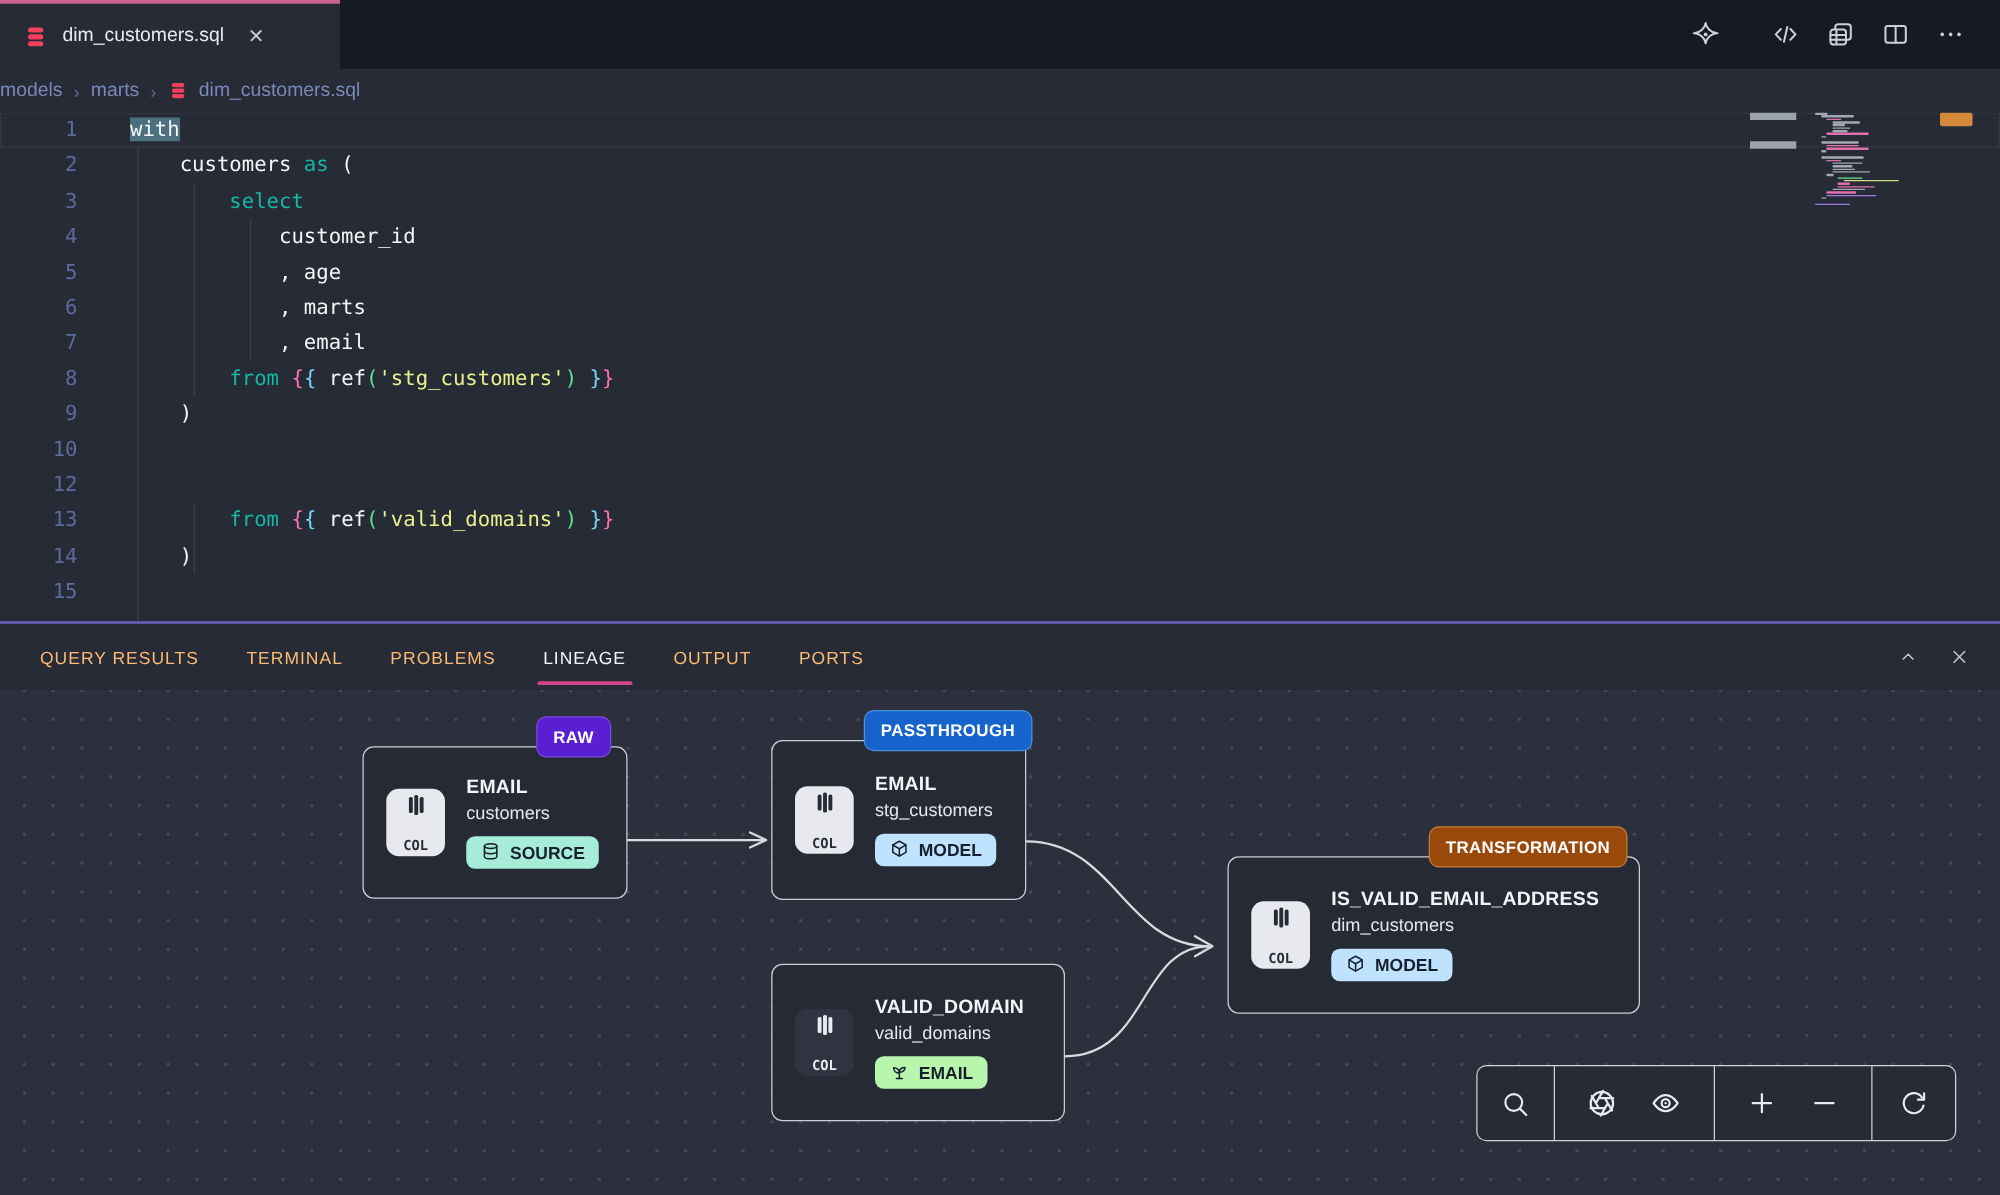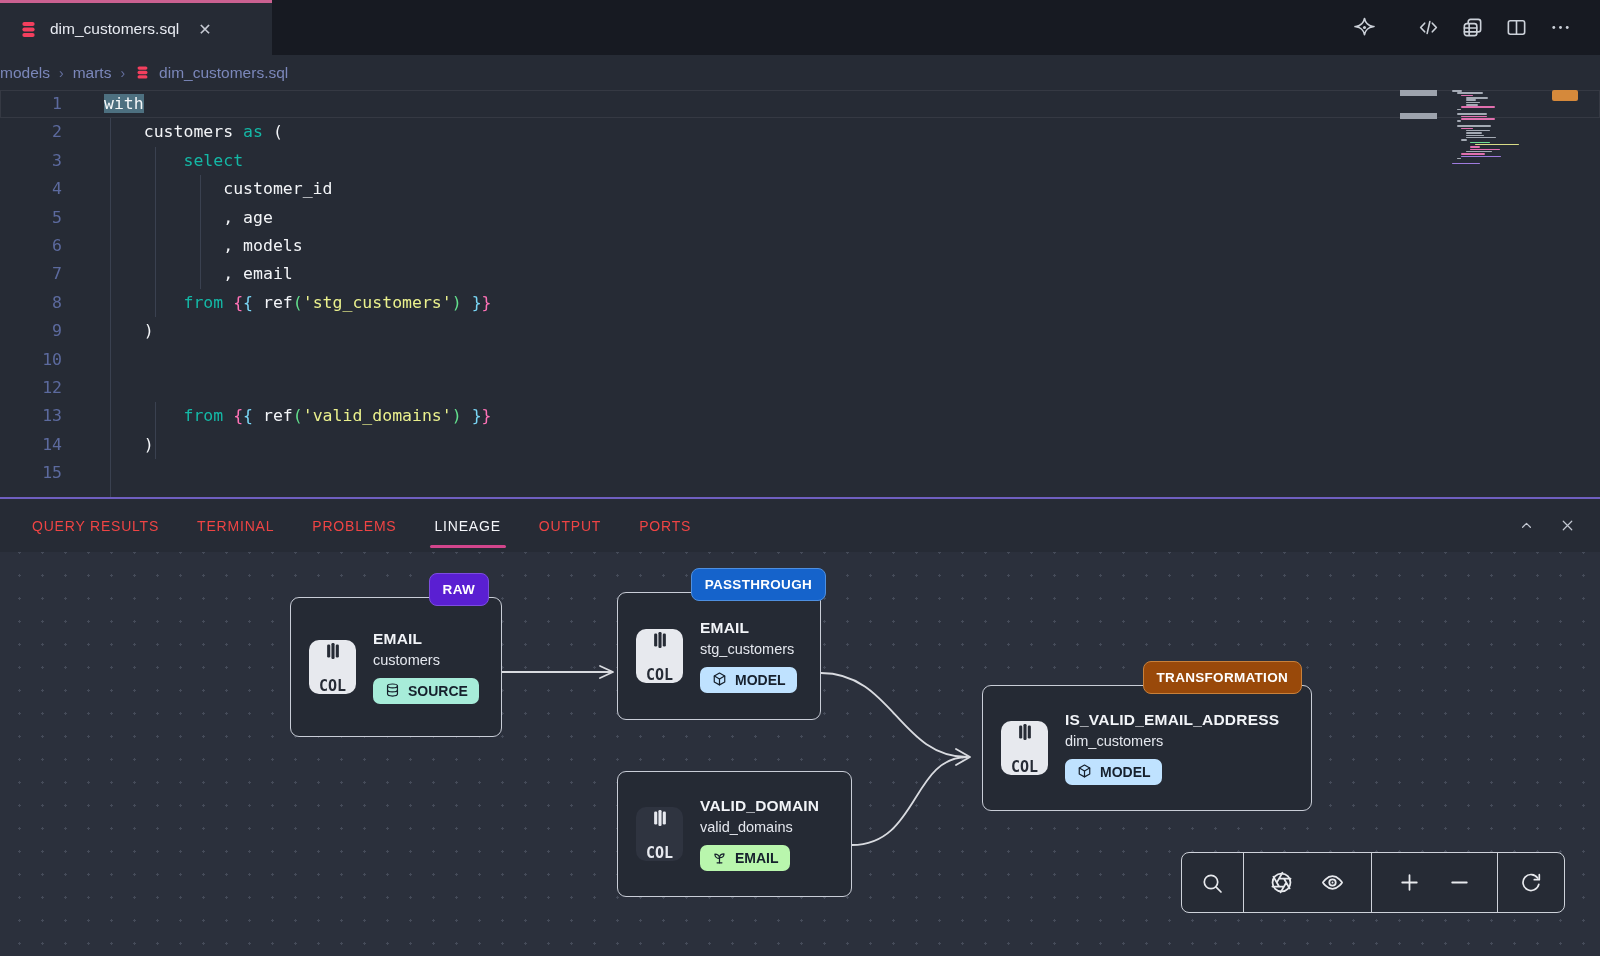--- a/index.html
+++ b/index.html
@@ -35,39 +35,39 @@
   .sel { background:#4d7080; color:#f4f7f8; }
 
   
   .minimap { position:absolute; top:0; right:48px; width:104px; height:84px; }
   .mm-row { height:1.5px; margin-bottom:0.85px; border-radius:1px; }
   .ruler-mark { position:absolute; right:163px; width:37px; height:6px; background:#9da3ad; }
   .mm-marker { position:absolute; right:22px; top:0; width:26px; height:11px; background:#d5893b; border-radius:2px; }
 
   
   .panel-header { height:55px; border-top:2px solid #6f5fc0; background:#262b35; display:flex; align-items:center; padding:0 24px 0 32px; }
-  .ptab { margin-right:38px; font-size:14px; letter-spacing:.8px; color:#ef4444; position:relative; height:100%; display:flex; align-items:center; cursor:pointer; white-space:nowrap; }
+  .ptab { margin-right:38px; font-size:14px; letter-spacing:.8px; color:#fdba74; position:relative; height:100%; display:flex; align-items:center; cursor:pointer; white-space:nowrap; }
   .ptab.active { color:#f4f6fa; }
   .ptab.active::after { content:""; position:absolute; bottom:4px; left:-5px; right:-5px; height:3px; background:#d2458c; border-radius:2px; }
   .panel-actions { margin-left:auto; display:flex; gap:24px; color:#c3c8d2; align-items:center; }
 
   
   .canvas { position:relative; height:404px; background:#2b303c; overflow:hidden;
             background-image:radial-gradient(#454b59 1.1px, transparent 1.4px);
             background-size:23px 23px; background-position:8px 12px; }
   .edges { position:absolute; inset:0; pointer-events:none; }
 
   .node { position:absolute; background:#252a34; border:1px solid #c9cdd7; border-radius:9px;
           display:flex; align-items:center; gap:17px; padding:0 18px; cursor:pointer; }
   .node-tag { position:absolute; top:-25px; height:33px; border-radius:8px; padding:0 13px; color:#fff;
               font-size:13.5px; font-weight:700; display:flex; align-items:center; letter-spacing:.3px; border:1.5px solid; }
   .colbox { width:47px; height:54px; border-radius:10px; display:flex; flex-direction:column; align-items:center; justify-content:center; flex:none; }
   .colbox.light { background:#e7e9ee; color:#262b35; }
   .colbox.dark  { background:#2f3440; color:#e8eaf0; }
-  .col-label { font-family:"DejaVu Sans Mono","Liberation Mono",monospace; font-size:15px; font-weight:700; margin-top:15px; }
+  .col-label { font-family:"DejaVu Sans Mono","Liberation Mono",monospace; font-size:11px; font-weight:700; margin-top:15px; }
   .node-title { font-size:15.5px; font-weight:700; color:#f2f4f8; letter-spacing:.2px; }
   .node-sub { font-size:14.5px; color:#e4e7ee; margin-top:4px; }
   .mat-badge { margin-top:10px; display:inline-flex; align-items:center; gap:7px; border-radius:7px; padding:4px 11px 5px; font-size:14px; font-weight:700; color:#16202c; cursor:pointer; }
 
   .lineage-toolbar { position:absolute; left:1181px; top:300px; width:384px; height:61px; border:1px solid #ced2da; border-radius:8px; display:flex; background:#262b35; color:#e8eaee; }
   .lt-group { display:flex; align-items:center; justify-content:space-evenly; border-right:1px solid #ced2da; height:100%; }
   .lt-group:last-child { border-right:none; }
   .lt-btn { display:flex; cursor:pointer; }
 </style>
 </head>
@@ -163,21 +163,21 @@
       <div class="code-line">
         <span class="lnum">4</span>
         <span class="lcode"><span class="fg">            </span><span class="fg">customer_id</span></span>
       </div>
       <div class="code-line">
         <span class="lnum">5</span>
         <span class="lcode"><span class="fg">            </span><span class="fg">, age</span></span>
       </div>
       <div class="code-line">
         <span class="lnum">6</span>
-        <span class="lcode"><span class="fg">            </span><span class="fg">, models</span></span>
+        <span class="lcode"><span class="fg">            </span><span class="fg">, marts</span></span>
       </div>
       <div class="code-line">
         <span class="lnum">7</span>
         <span class="lcode"><span class="fg">            </span><span class="fg">, email</span></span>
       </div>
       <div class="code-line">
         <span class="lnum">8</span>
         <span class="lcode"><span class="fg">        </span><span class="kw">from</span><span class="fg"> </span><span class="b1">{</span><span class="b2">{</span><span class="fg"> ref</span><span class="b3">(</span><span class="st">'stg_customers'</span><span class="b3">)</span><span class="fg"> </span><span class="b2">}</span><span class="b1">}</span></span>
       </div>
       <div class="code-line">
@@ -272,21 +272,21 @@
     <g stroke="#d9dbe0" stroke-width="1.8" fill="none" stroke-linecap="round" stroke-linejoin="round">
       <path d="M502 120 L611 120"></path>
       <path d="M600 114 L613 120 L600 126"></path>
       <path d="M821 121 C892 121 900 205 967 205"></path>
       <path d="M852 293 C918 293 912 205 967 205"></path>
       <path d="M956 197 L970 205 L956 213"></path>
     </g>
   </svg>
 
   <div id="nodes">
-      <div class="node" style="left: 290px; top: 45px; width: 212px; height: 140px;">
+      <div class="node" style="left: 290px; top: 45px; width: 212px; height: 122px;">
         <div class="node-tag" style="background: rgb(90, 31, 210); border-color: rgb(124, 76, 224); right: 12px;">RAW</div>
         <div class="colbox light">
           <span class="icon">
             <svg width="22" height="22" viewBox="0 0 24 24" fill="currentColor">
               <rect x="5.6" y="5" width="3.4" height="14" rx="1.4"></rect>
               <rect x="10.3" y="3.2" width="3.4" height="17.6" rx="1.4"></rect>
               <rect x="15" y="5" width="3.4" height="14" rx="1.4"></rect>
             </svg>
           </span>
           <span class="col-label">COL</span>

